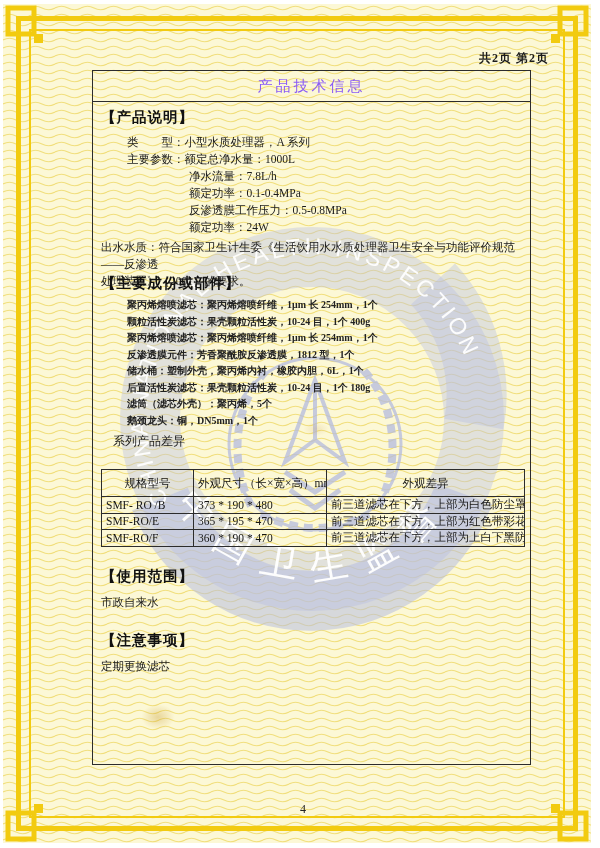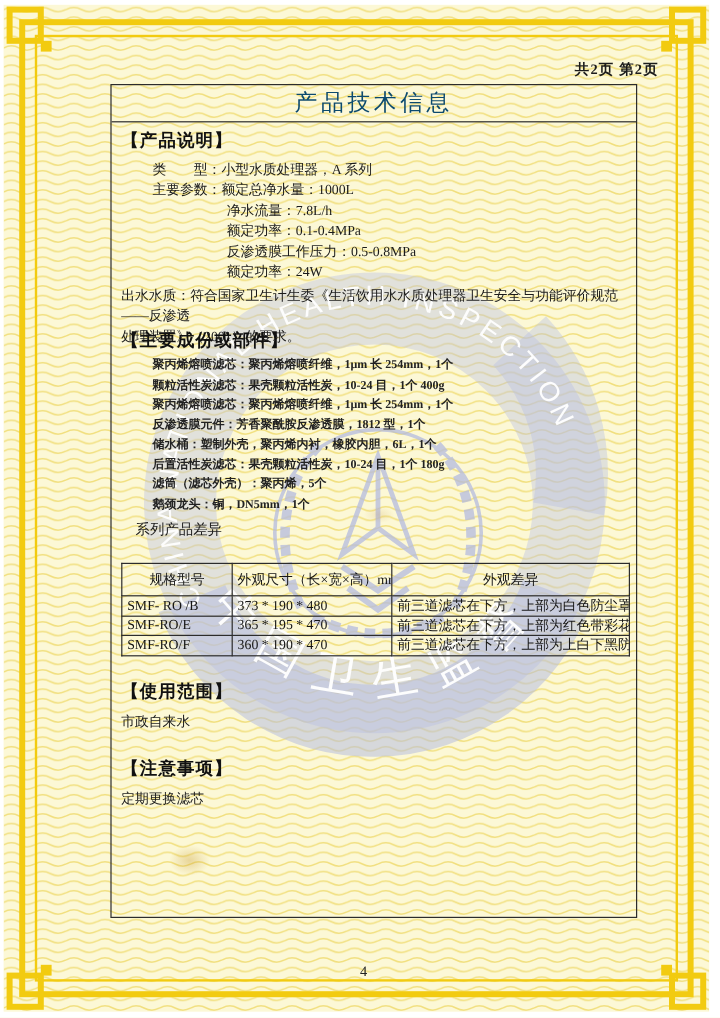--- a/index.html
+++ b/index.html
@@ -7,21 +7,21 @@
        font-family:"Liberation Serif","DejaVu Serif",serif;}
   .page{position:relative;width:600px;height:848px;background:#ffffff;}
   .paper{position:absolute;left:3px;top:4px;right:9px;bottom:5px;background:#fcf8d6;overflow:hidden;}
   .bgsvg,.wmsvg,.framesvg{position:absolute;left:0;top:0;pointer-events:none;}
   .page-label{position:absolute;left:476px;top:46px;width:130px;font-size:12px;font-weight:bold;
        color:#1c1c1c;letter-spacing:1px;}
   .content-box{position:absolute;left:89px;top:66px;width:437px;height:693px;
        border:1.5px solid #2c2c2c;}
   .title-row{position:absolute;left:0;top:0;width:100%;height:30px;border-bottom:1.5px solid #2c2c2c;
        display:flex;align-items:center;justify-content:center;}
-  .doc-title{font-size:19px;letter-spacing:3px;color:#0c4a6e;}
+  .doc-title{font-size:15px;letter-spacing:3px;color:#8b5cf6;}
   .blk{position:absolute;left:8px;right:6px;color:#1a1a1a;}
   .hd{font-size:14.5px;font-weight:bold;letter-spacing:1px;color:#111;}
   .bl{font-size:11.5px;line-height:17px;}
   .cl{font-size:10px;line-height:16.5px;font-weight:bold;color:#222;}
   .ind1{padding-left:26px;}
   .ind2{padding-left:88px;}
   .para{font-size:11.5px;line-height:17px;}
   .series-label{font-size:12px;color:#1a1a1a;}
   table.spec{border-collapse:collapse;table-layout:fixed;width:423px;background:transparent;}
   table.spec th,table.spec td{border:1.2px solid #2c2c2c;font-weight:normal;

